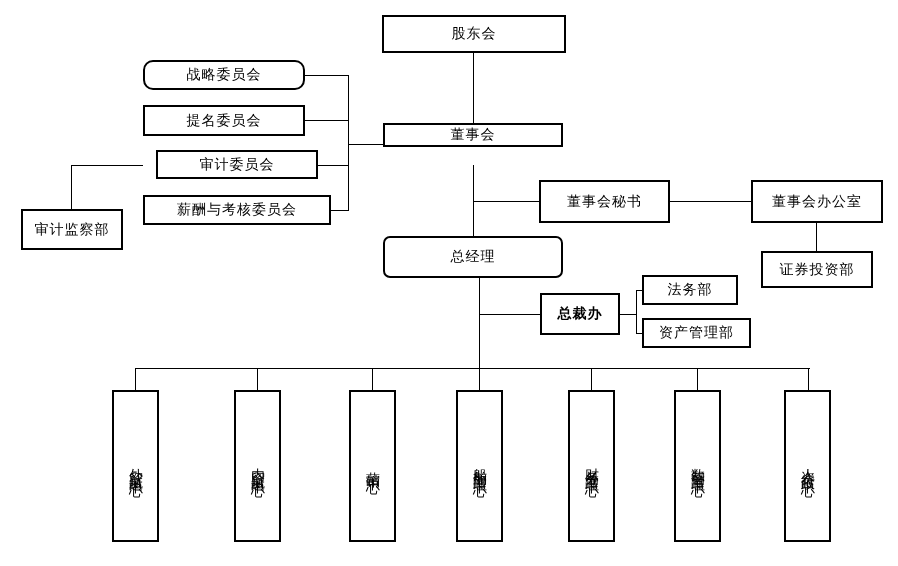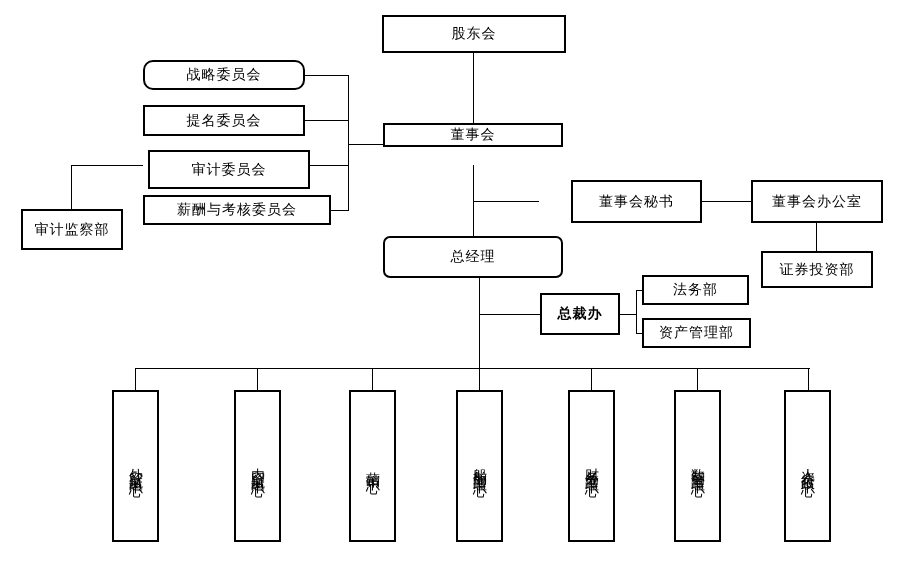--- a/index.html
+++ b/index.html
@@ -82,37 +82,37 @@
   <div class="line" style="left:808px; top:368px; width:1px; height:22px;"></div>
 
   <div class="node" style="left:382px; top:15px; width:184px; height:38px;">股东会</div>
 
   <div class="node" style="left:383px; top:123px; width:180px; height:24px;">董事会</div>
 
   <div class="node" style="left:143px; top:60px; width:162px; height:30px;border-radius:10px;">战略委员会</div>
 
   <div class="node" style="left:143px; top:105px; width:162px; height:31px;">提名委员会</div>
 
-  <div class="node" style="left:148px; top:150px; width:162px; height:39px;">审计委员会</div>
+  <div class="node" style="left:156px; top:150px; width:162px; height:29px;">审计委员会</div>
 
   <div class="node" style="left:143px; top:195px; width:188px; height:30px;">薪酬与考核委员会</div>
 
   <div class="node" style="left:21px; top:209px; width:102px; height:41px;">审计监察部</div>
 
-  <div class="node" style="left:539px; top:180px; width:131px; height:43px;margin-left:32px;">董事会秘书</div>
+  <div class="node" style="left:539px; top:180px; width:131px; height:43px;">董事会秘书</div>
 
   <div class="node" style="left:751px; top:180px; width:132px; height:43px;">董事会办公室</div>
 
   <div class="node" style="left:761px; top:251px; width:112px; height:37px;">证券投资部</div>
 
   <div class="node" style="left:383px; top:236px; width:180px; height:42px;border-radius:7px;">总经理</div>
 
   <div class="node" style="left:540px; top:293px; width:80px; height:42px;font-weight:bold;">总裁办</div>
 
-  <div class="node" style="left:642px; top:275px; width:107px; height:30px;">法务部</div>
+  <div class="node" style="left:642px; top:275px; width:96px; height:30px;">法务部</div>
 
   <div class="node" style="left:642px; top:318px; width:109px; height:30px;">资产管理部</div>
 
   <div class="node vnode" style="left:112px; top:390px; width:47px; height:152px;">外贸航运中心</div>
 
   <div class="node vnode" style="left:234px; top:390px; width:47px; height:152px;">内贸航运中心</div>
 
   <div class="node vnode" style="left:349px; top:390px; width:47px; height:152px;">营销中心</div>
 
   <div class="node vnode" style="left:456px; top:390px; width:47px; height:152px;">船舶管理中心</div>

